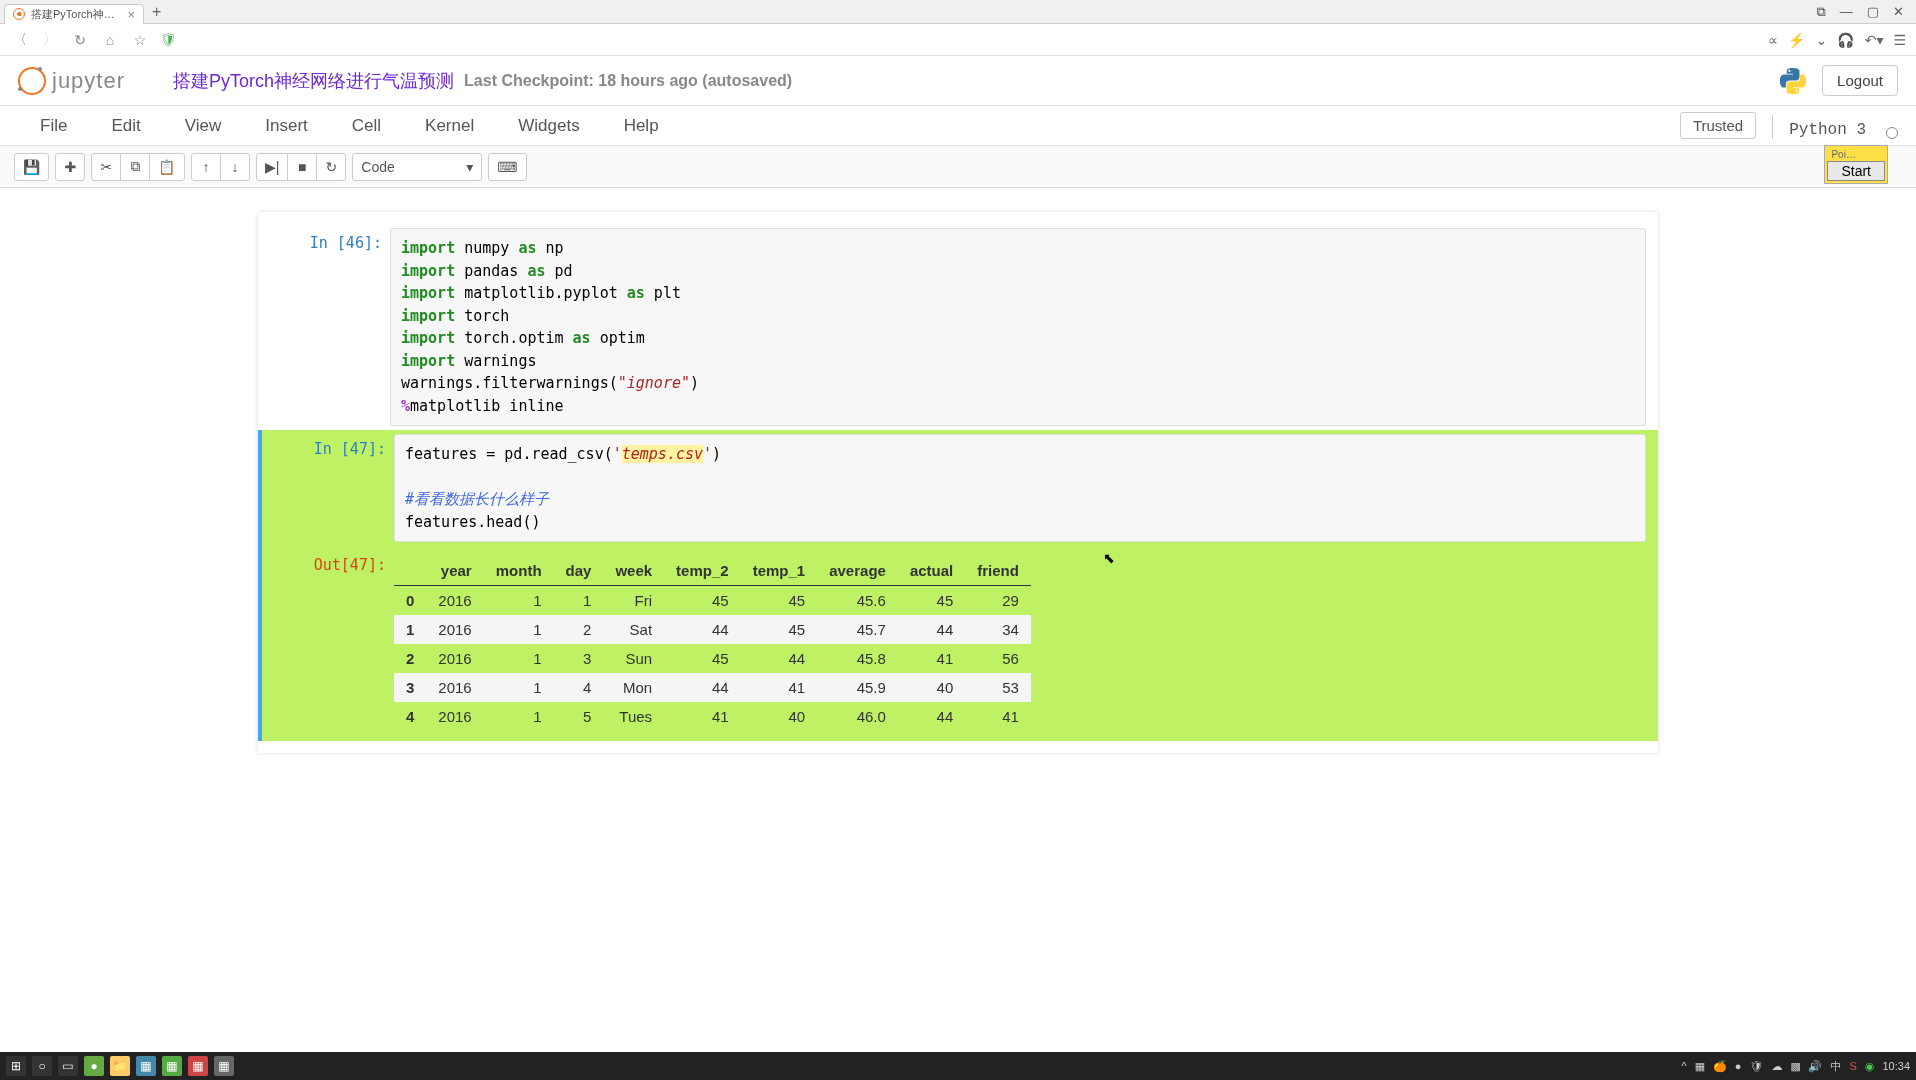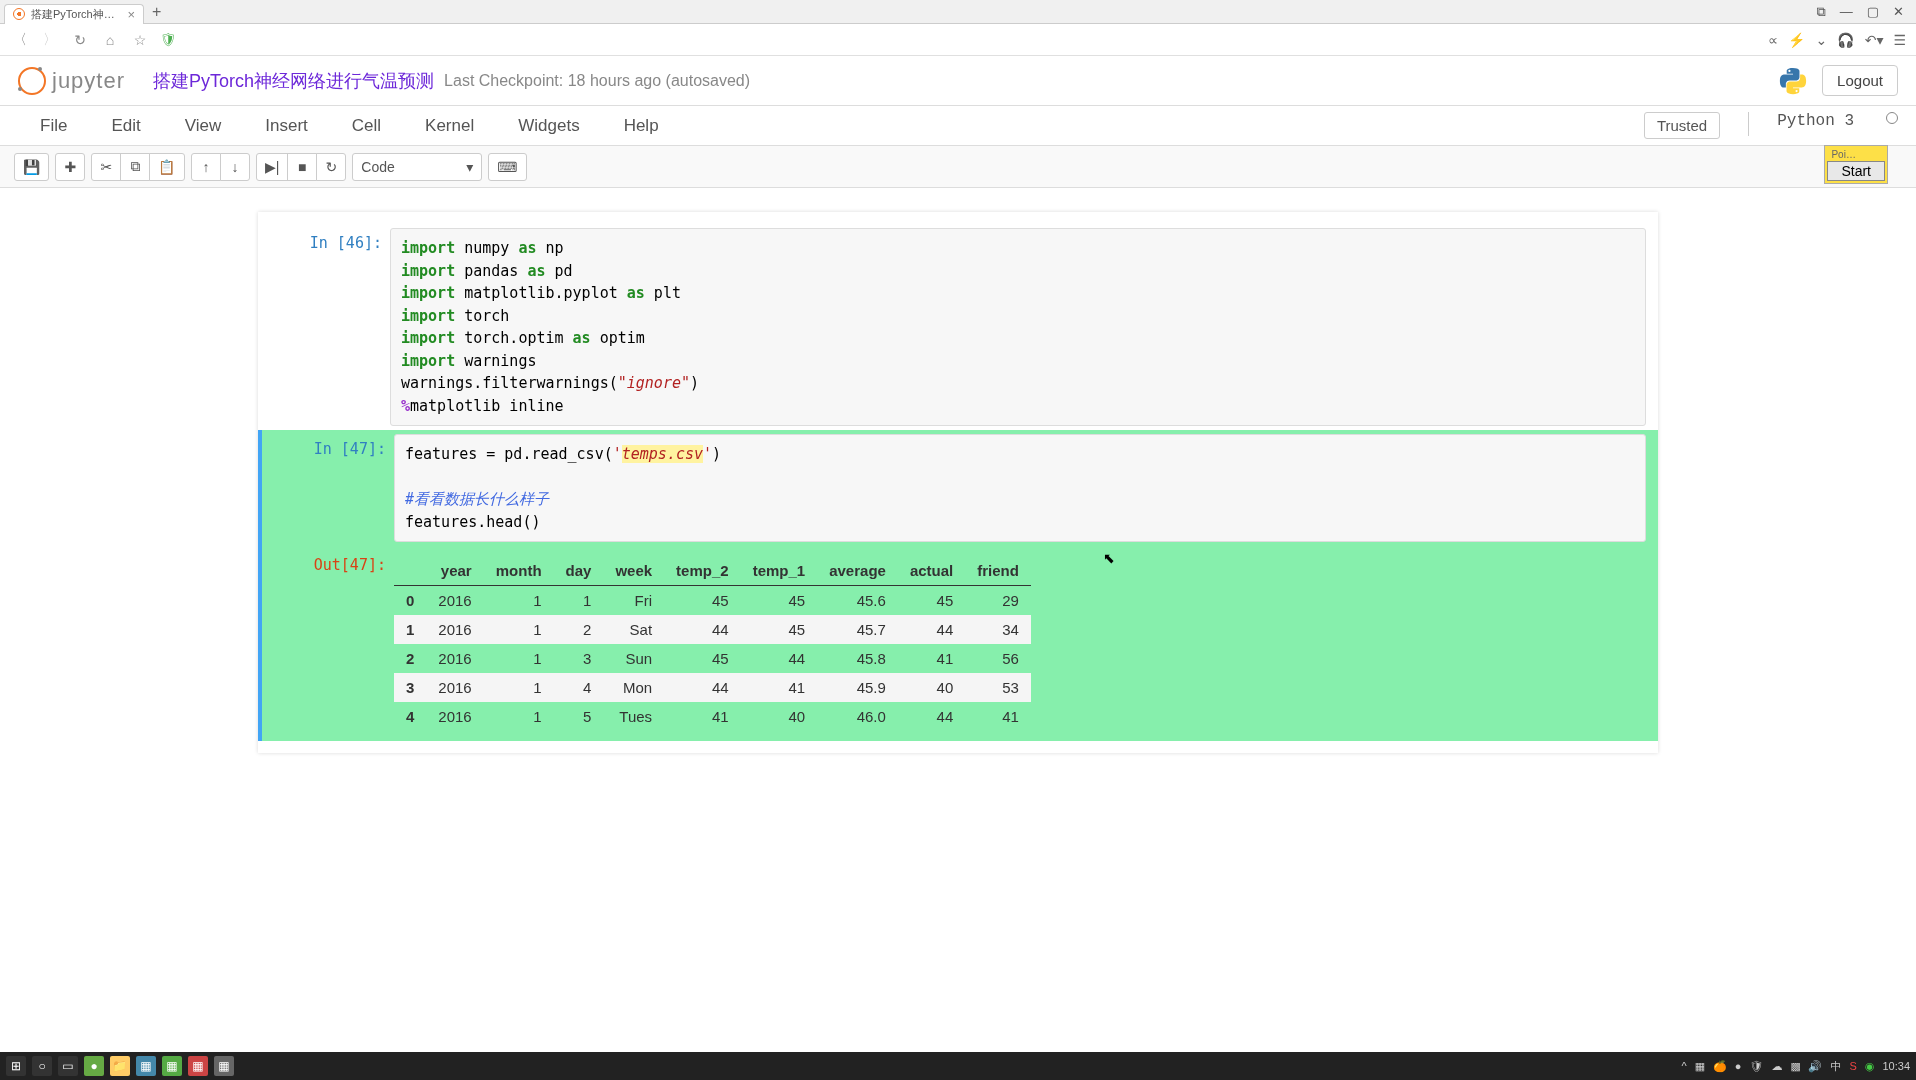--- a/index.html
+++ b/index.html
@@ -19,55 +19,55 @@
     .url-bar-row { height: 32px; background: #fff; border-bottom: 1px solid #e0e0e0; display: flex; align-items: center; padding: 0 10px; gap: 10px; }
     .nav-icon { width: 20px; height: 20px; display: flex; align-items: center; justify-content: center; color: #888; cursor: pointer; font-size: 14px; }
     .url-shield { color: #4caf50; font-size: 13px; }
     .url-text { font-size: 13px; color: #888; }
     .url-text .host { color: #333; }
     .url-right { margin-left: auto; display: flex; gap: 10px; align-items: center; }
     .url-right span { color: #666; font-size: 14px; cursor: pointer; }
     
     
     .jupyter-header { height: 50px; display: flex; align-items: center; padding: 8px 18px; border-bottom: 1px solid #ddd; }
-    .jupyter-logo { display: flex; align-items: center; gap: 6px; }
+    .jupyter-logo { display: flex; align-items: center; gap: 6px; margin-right: 20px; }
     .logo-circle { width: 28px; height: 28px; border: 2.5px solid #f37626; border-radius: 50%; position: relative; }
     .logo-circle::before, .logo-circle::after { content: ''; position: absolute; width: 4px; height: 4px; background: #888; border-radius: 50%; }
     .logo-circle::before { top: -2px; right: 2px; }
     .logo-circle::after { bottom: 2px; left: -2px; }
     .logo-text { color: #888; font-size: 22px; letter-spacing: 1px; }
     .nb-title { font-size: 18px; color: #6d28d9; margin-right: 10px; margin-left: 28px; }
-    .checkpoint { font-size: 16px; color: #888; }
+    .checkpoint { font-size: 16px; color: #888; font-weight: bold; }
     .header-right { margin-left: auto; display: flex; align-items: center; gap: 14px; }
     .python-logo { width: 30px; height: 30px; }
     .logout-btn { border: 1px solid #ccc; border-radius: 4px; padding: 6px 14px; font-size: 15px; background: #fff; cursor: pointer; color: #444; }
     
     
     .menu-bar { height: 40px; display: flex; align-items: center; padding: 0 18px; border-bottom: 1px solid #ddd; font-size: 17px; color: #555; }
     .menu-item { padding: 6px 22px; cursor: pointer; }
-    .menu-right { margin-left: auto; display: flex; align-items: flex-start; gap: 28px; }
+    .menu-right { margin-left: auto; display: flex; align-items: flex-end; gap: 16px; }
     .trusted-btn { border: 1px solid #ccc; border-radius: 3px; padding: 4px 12px; font-size: 15px; background: #fff; cursor: pointer; color: #555; }
     .menu-divider { width: 1px; height: 24px; background: #ccc; }
     .kernel-name { font-size: 16px; color: #555; font-family: Liberation Mono, monospace; }
     .kernel-indicator { width: 12px; height: 12px; border: 1.5px solid #888; border-radius: 50%; display: inline-block; margin-left: 4px; }
     
     
     .toolbar { height: 42px; background: #f9f9f9; border-bottom: 1px solid #ddd; display: flex; align-items: center; padding: 0 14px; gap: 6px; }
     .tb-btn { border: 1px solid #ccc; border-radius: 3px; background: #fff; padding: 4px 8px; height: 28px; min-width: 30px; display: flex; align-items: center; justify-content: center; cursor: pointer; color: #555; font-size: 14px; }
     .tb-group { display: flex; gap: 0; }
     .tb-group .tb-btn { border-radius: 0; margin-left: -1px; }
     .tb-group .tb-btn:first-child { border-radius: 3px 0 0 3px; margin-left: 0; }
     .tb-group .tb-btn:last-child { border-radius: 0 3px 3px 0; }
     .cell-type-select { border: 1px solid #ccc; border-radius: 3px; height: 28px; padding: 0 8px; width: 130px; font-size: 14px; background: #fff; color: #555; display: flex; align-items: center; justify-content: space-between; cursor: pointer; }
     
     
     .notebook { padding: 24px 20px; background: #fff; }
     .nb-container { max-width: 1400px; margin: 0 auto; background: #fff; box-shadow: 0 0 4px rgba(0,0,0,0.15); padding: 12px 0; }
     .cell { display: flex; padding: 4px 12px; position: relative; }
-    .cell.selected { border-left: 4px solid #42a5f5; background: #86efac; padding-left: 12px; }
+    .cell.selected { border-left: 4px solid #42a5f5; background: #bef264; padding-left: 12px; }
     .prompt { width: 120px; text-align: right; padding: 6px 8px; font-family: monospace; font-size: 15px; color: #307fc1; flex-shrink: 0; }
     .prompt-out { color: #d84315; }
     .input-area { flex: 1; border: 1px solid #ddd; border-radius: 3px; background: #f7f7f7; padding: 8px 10px; font-family: "DejaVu Sans Mono", monospace; font-size: 15px; line-height: 1.5; }
     .kw { color: #228b22; font-weight: bold; }
     .str { color: #b22222; font-style: italic; }
     .str-hl { background: #fff3a0; }
     .cmt { color: #4169e1; font-style: italic; }
     .mg { color: #9932cc; font-weight: bold; }
     
     .output-area { flex: 1; padding: 6px 0; }

